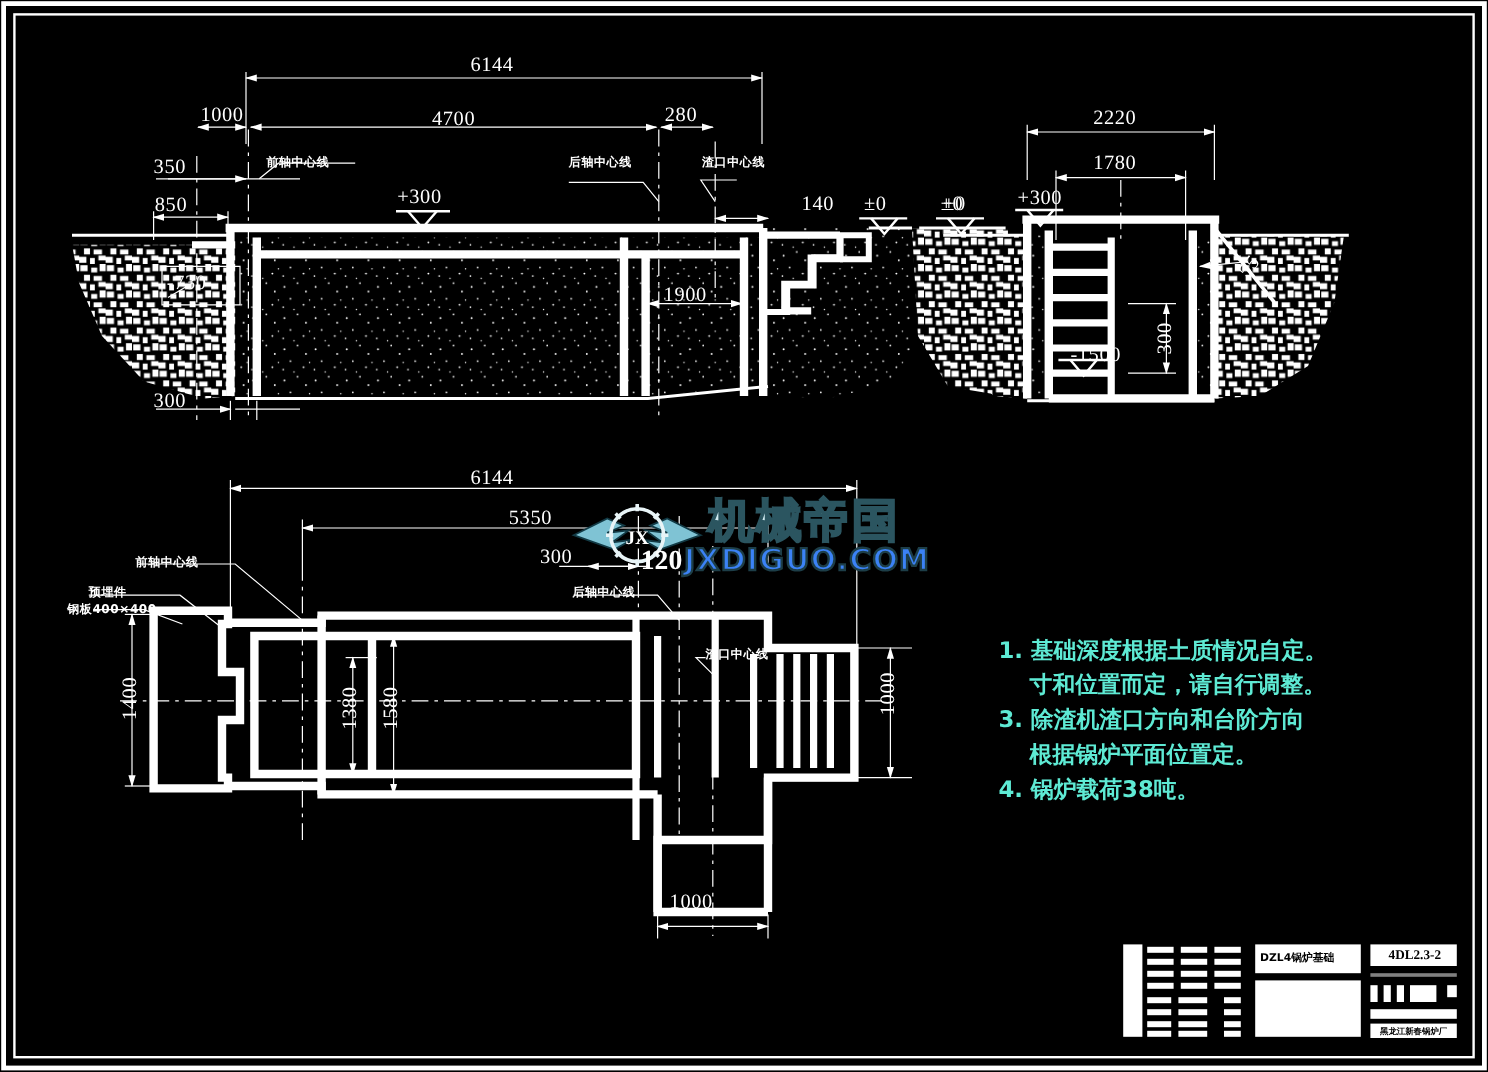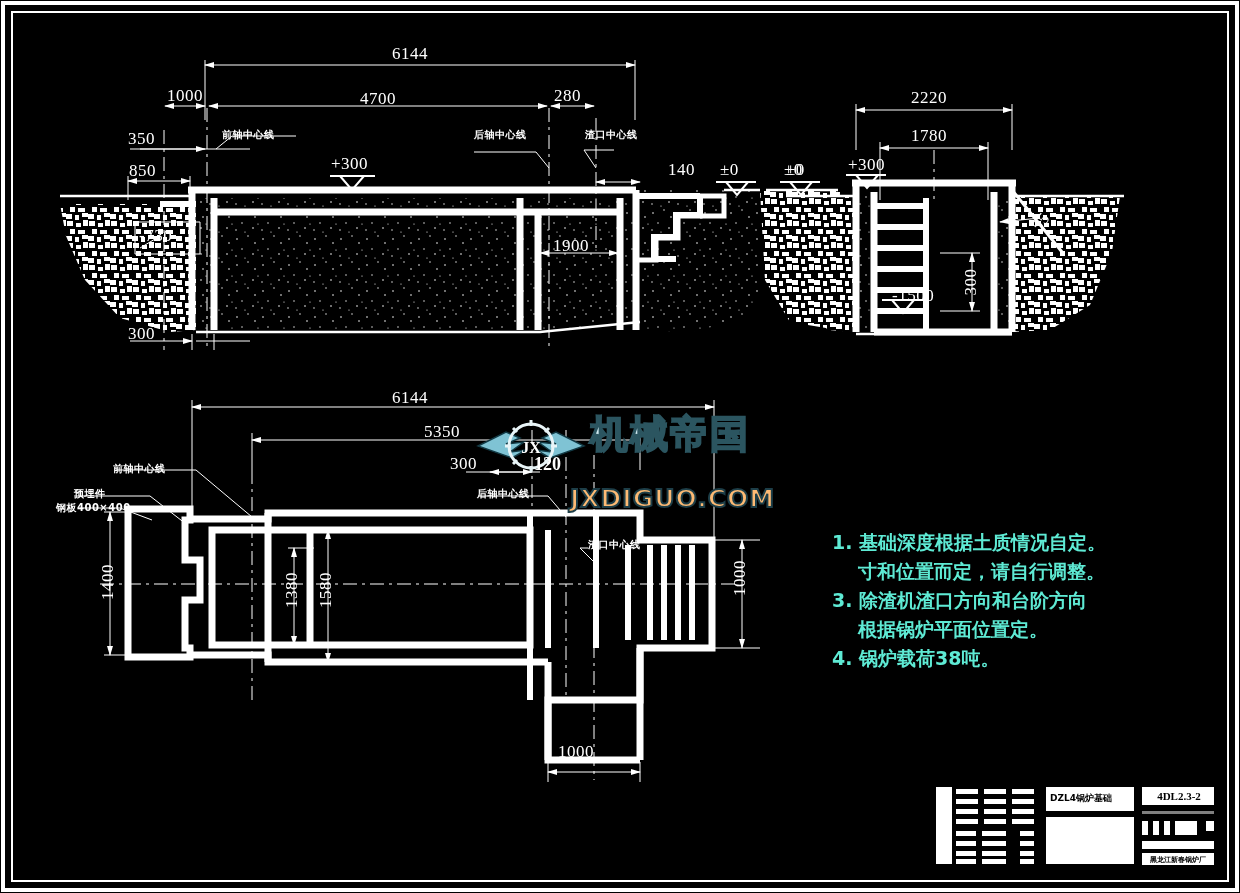--- a/index.html
+++ b/index.html
@@ -11,22 +11,22 @@
   .vert{transform-origin:center center;}
   svg{position:absolute;left:0;top:0;}
   .notes{position:absolute;color:#5eead4;font-family:"DejaVu Sans",sans-serif;font-size:19px;line-height:29px;font-weight:bold;}
   .notes div{white-space:nowrap;}
   .notes .ind{padding-left:26px;}
   
   #wm{position:absolute;left:472px;top:412px;width:310px;height:70px;}
   #wm .wtext{position:absolute;left:118px;top:2px;font-family:"DejaVu Sans",sans-serif;font-size:38px;font-weight:bold;
              color:#cfeaf0;-webkit-text-stroke:2px #2b5560;letter-spacing:2px;line-height:40px;}
   #wm .wurl{position:absolute;left:98px;top:40px;font-family:"DejaVu Sans",sans-serif;font-size:25px;font-weight:bold;
-             color:#fdba74;-webkit-text-stroke:2px #1d3e48;letter-spacing:1px;margin-top:32px;}
-  #wm .w120{position:absolute;left:62px;top:42px;font-family:"Liberation Serif",serif;font-size:18px;color:#fff;font-weight:bold;}
+             color:#3b82f6;-webkit-text-stroke:2px #1d3e48;letter-spacing:1px;}
+  #wm .w120{position:absolute;left:62px;top:42px;font-family:"Liberation Serif",serif;font-size:23px;color:#fff;font-weight:bold;}
   #wm .gear{position:absolute;left:4px;top:0px;}
   
   #titleblock{position:absolute;left:934px;top:787px;width:282px;height:77px;}
   .tb-cell{position:absolute;background:#fff;}
   .tb-txt{position:absolute;color:#000;font-family:"DejaVu Sans",sans-serif;font-weight:bold;}
 </style>
 </head>
 <body>
 
 <div id="sheet">

